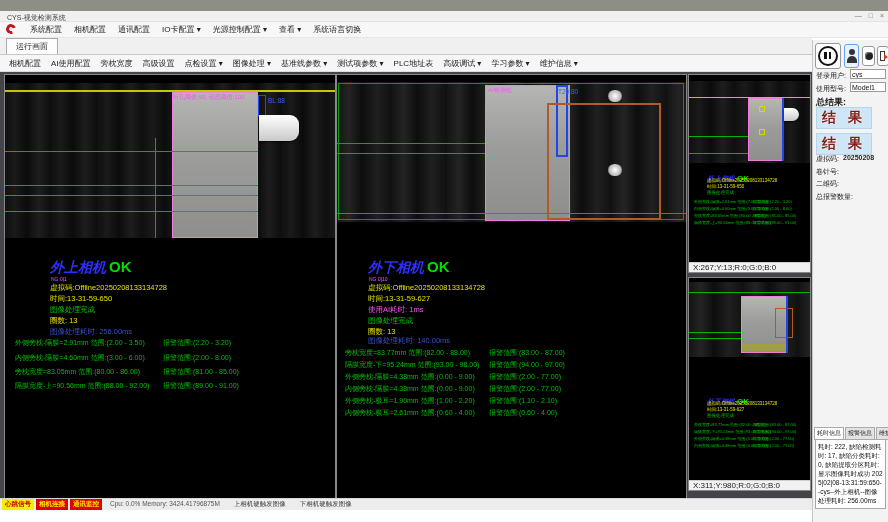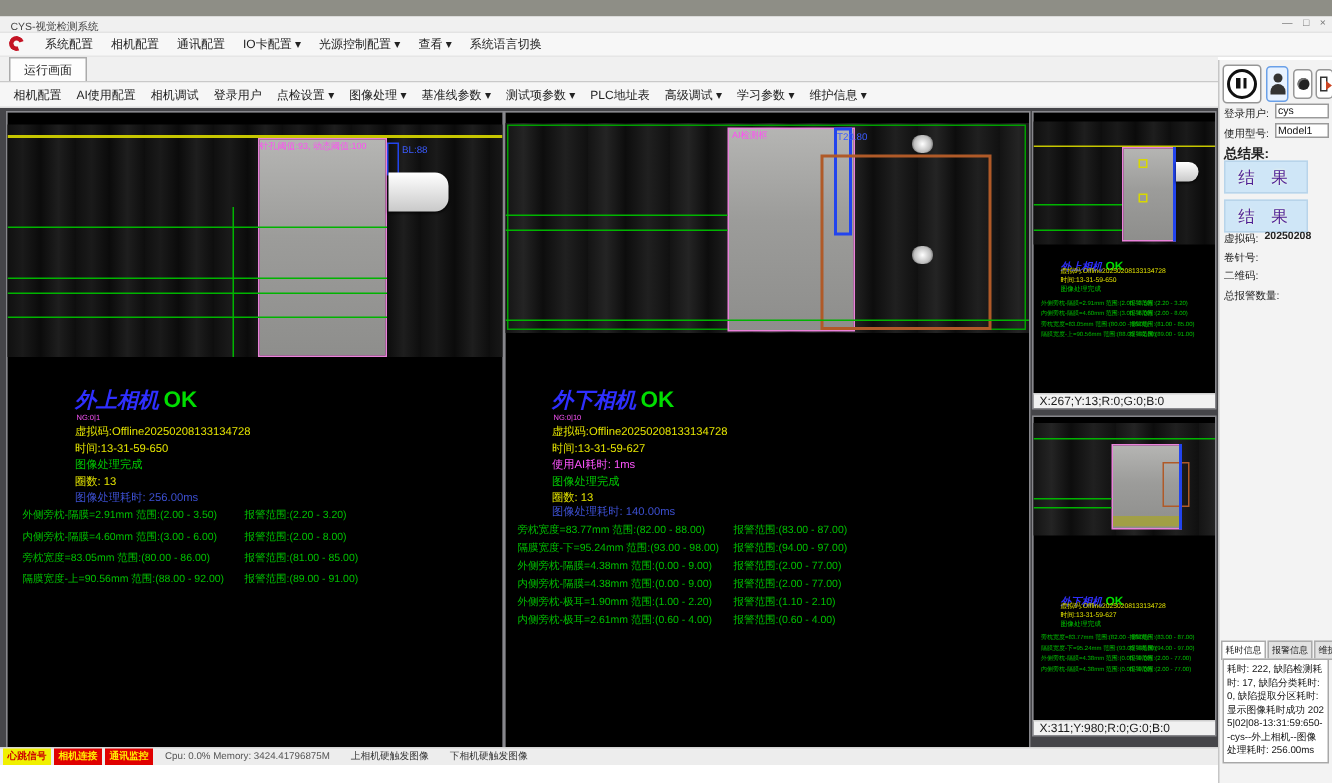--- a/index.html
+++ b/index.html
@@ -79,21 +79,21 @@
   .user-head{position:absolute;left:4px;top:4px;width:6px;height:6px;border-radius:50%;background:#333;}
   .user-body{position:absolute;left:2px;top:11px;width:10px;height:7px;border-radius:5px 5px 0 0;background:#333;}
   .btn-cam{left:49px;top:6px;width:13px;height:20px;}
   .cam-lens{position:absolute;left:2px;top:5px;width:8px;height:8px;border-radius:50%;background:#222;box-shadow:inset 1px 1px 0 #777;}
   .btn-exit{left:64px;top:6px;width:12px;height:20px;}
   .exit-door{position:absolute;left:2px;top:4px;width:5px;height:10px;border:1.5px solid #333;}
   .exit-arrow{position:absolute;left:6px;top:7px;width:0;height:0;border-left:4px solid #c42;border-top:3px solid transparent;border-bottom:3px solid transparent;}
   .slabel{position:absolute;font-size:7px;color:#222;white-space:nowrap;}
   .sinput{position:absolute;width:36px;height:10px;font-size:7px;border:1px solid #9a9a9a;background:#fff;color:#111;padding:0 1px;}
   .result-box{position:absolute;left:3px;width:56px;height:22px;background:#cfe6f7;border:1px solid #b8d4ea;display:flex;align-items:center;justify-content:center;}
-  .result-box span{font-size:11px;font-weight:normal;color:#4c1d95;letter-spacing:4px;text-shadow:0 0 2px #fffbe0;}
+  .result-box span{font-size:14px;font-weight:bold;color:#7f1d1d;letter-spacing:4px;text-shadow:0 0 2px #fffbe0;}
   .side-tabs{position:absolute;left:1px;display:flex;gap:1px;}
   .side-tab{font-size:6px;color:#222;background:#e2e2e2;border:1px solid #ababab;padding:1px 2px;white-space:nowrap;cursor:pointer;}
   .side-tab.active{background:#ffffff;}
   .side-log{position:absolute;left:2px;width:71px;height:70px;background:#fff;border:1px solid #a8a8a8;font-size:6.5px;line-height:9px;color:#111;padding:2px;overflow:hidden;word-break:break-all;}
 
   
   .statusbar{left:0;top:498px;width:812px;height:12px;background:#ededed;border-top:1px solid #d5d5d5;display:flex;align-items:center;padding-left:2px;z-index:9;}
   .badge{font-size:6.5px;font-weight:bold;padding:1px 3px;margin-right:2px;white-space:nowrap;}
   .badge1{background:#f0f000;color:#cc0000;}
   .badge2,.badge3{background:#e00000;color:#ffee00;}
@@ -126,22 +126,22 @@
   <span class="menu-item">系统语言切换</span>
 </div>
 
 <div class="abs tabrow">
   <span class="run-tab">运行画面</span>
 </div>
 
 <div class="abs toolbar">
   <span class="menu-item">相机配置</span>
   <span class="menu-item">AI使用配置</span>
-  <span class="menu-item">相机调试</span>
-  <span class="menu-item">登录用户</span>
+  <span class="menu-item">旁枕宽度</span>
+  <span class="menu-item">高级设置</span>
   <span class="menu-item">点检设置 ▾</span>
   <span class="menu-item">图像处理 ▾</span>
   <span class="menu-item">基准线参数 ▾</span>
   <span class="menu-item">测试项参数 ▾</span>
   <span class="menu-item">PLC地址表</span>
   <span class="menu-item">高级调试 ▾</span>
   <span class="menu-item">学习参数 ▾</span>
   <span class="menu-item">维护信息 ▾</span>
 </div>
 

